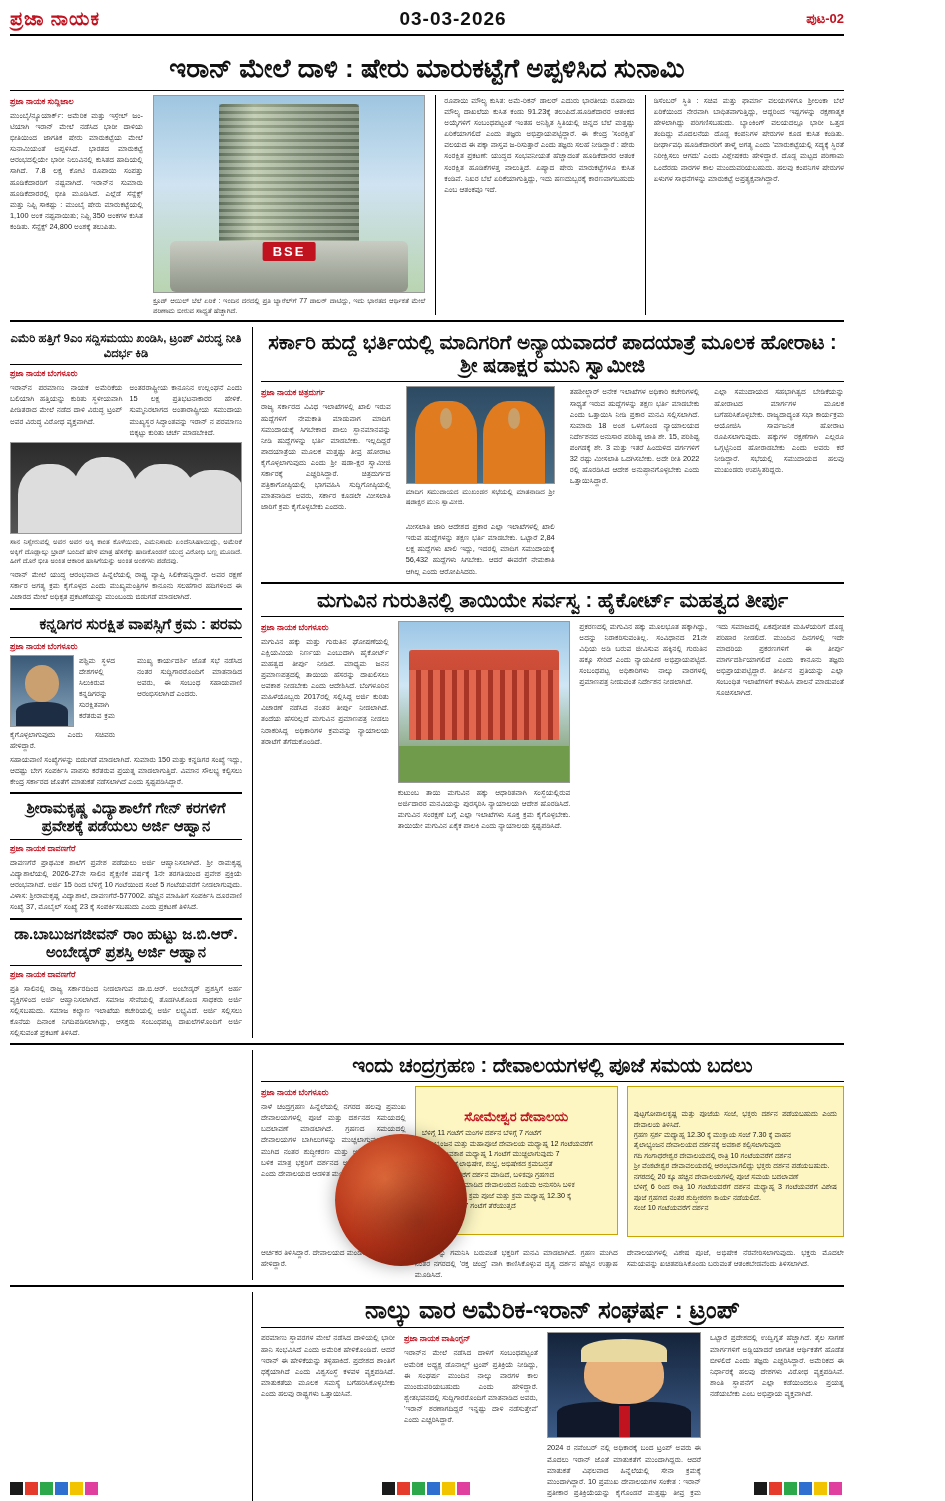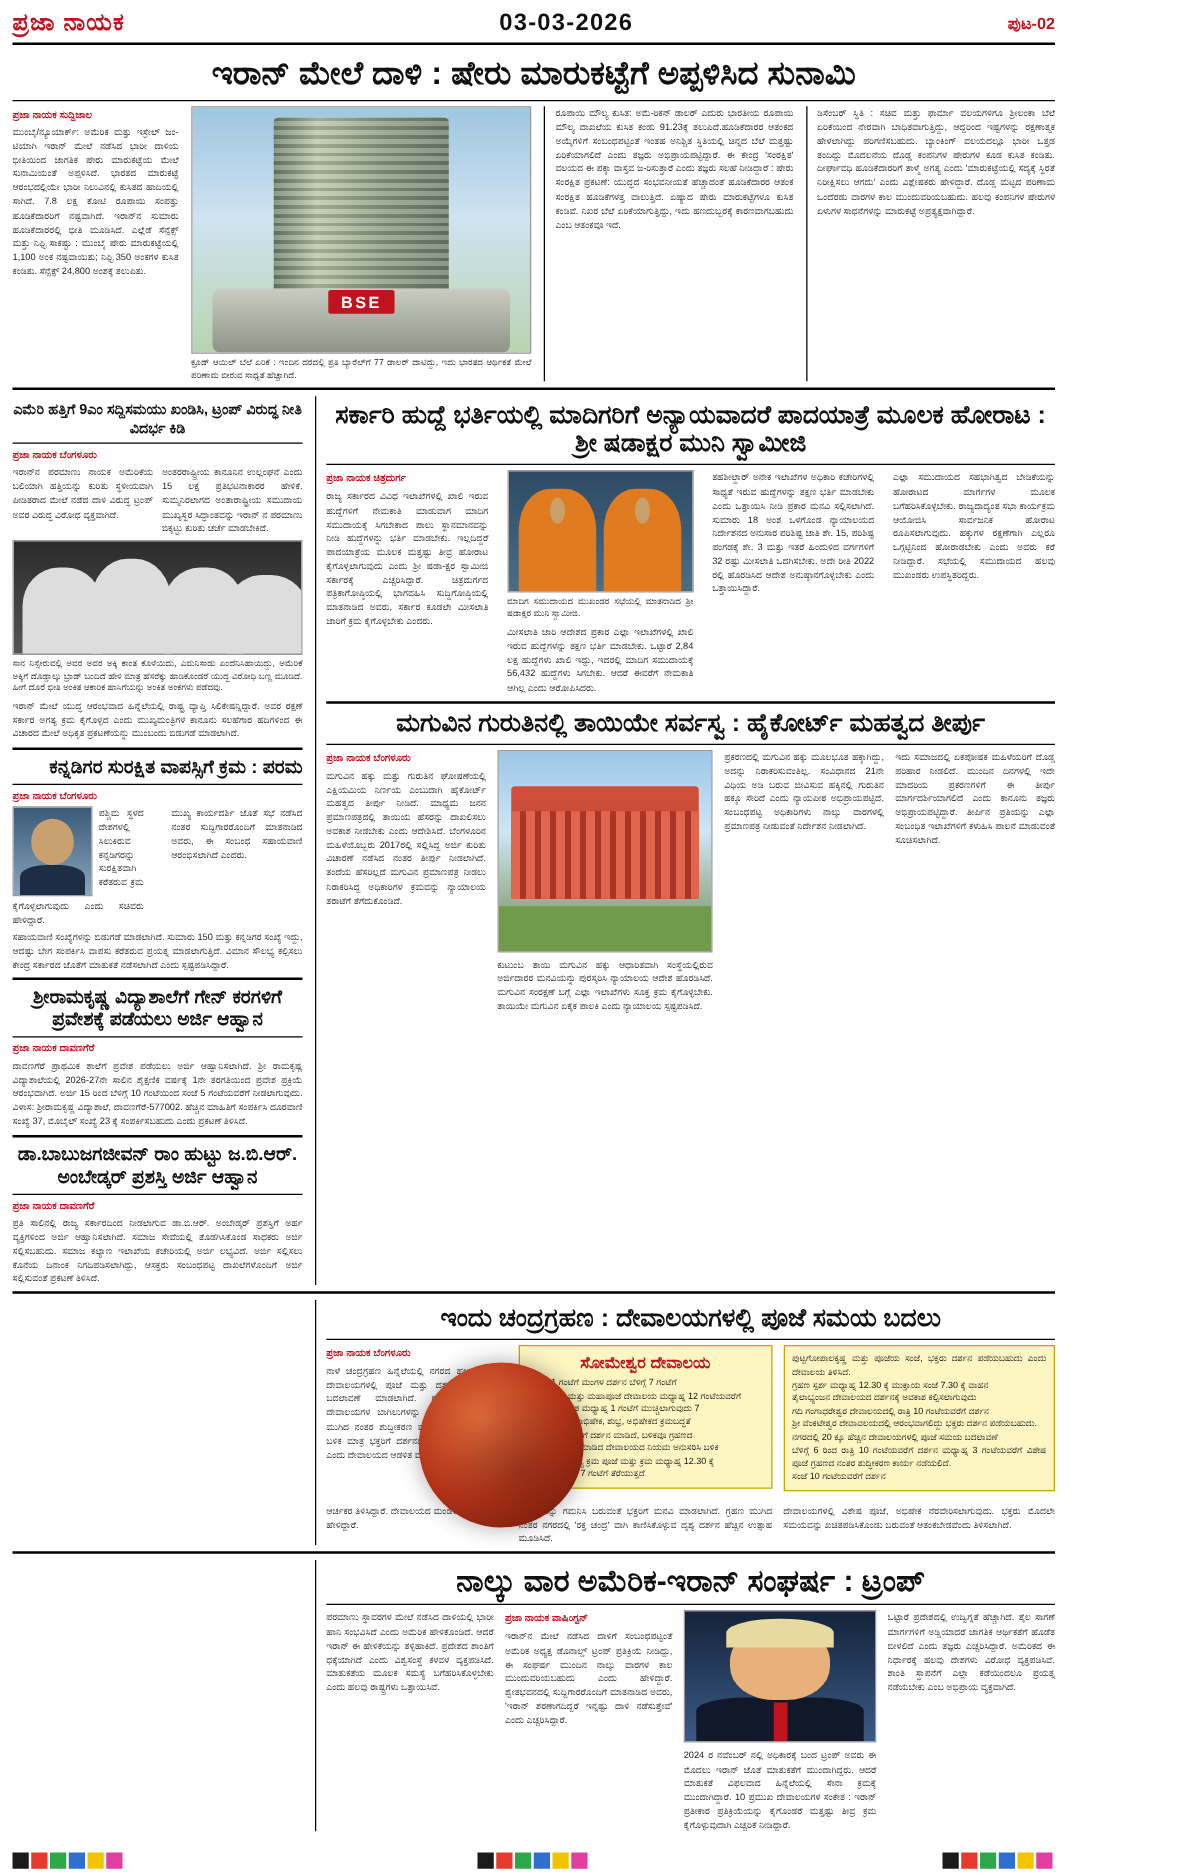--- a/index.html
+++ b/index.html
@@ -8,21 +8,21 @@
 
   
   .masthead{display:flex;align-items:center;justify-content:space-between;border-bottom:2px solid #000;padding-bottom:4px;}
   .mast-logo{color:#c1121f;font-size:19px;font-weight:bold;letter-spacing:1px;}
   .mast-date{font-size:19px;font-weight:bold;letter-spacing:1px;}
   .mast-page{color:#c1121f;font-size:13px;font-weight:bold;}
 
   
   .rule{border-top:1px solid #000;margin:4px 0;}
   .rule-thick{border-top:2px solid #000;margin:5px 0;}
-  .hl{font-size:26px;font-weight:bold;line-height:1.15;text-align:center;margin:8px 0 6px 0;}
+  .hl{font-size:26px;font-weight:bold;line-height:1.15;text-align:center;margin:18px 0 6px 0;}
   .hl-sm{font-size:20px;font-weight:bold;line-height:1.15;text-align:center;margin:4px 0;}
   .hl-xs{font-size:15px;font-weight:bold;line-height:1.2;margin:3px 0;}
   .byline{color:#c1121f;font-size:8px;font-weight:bold;margin:2px 0 3px 0;}
   .body{font-size:7.4px;line-height:1.5;text-align:justify;color:#1a1a1a;}
   .cap{font-size:7px;line-height:1.4;text-align:justify;color:#222;margin-top:3px;}
 
   
   .top-grid{display:grid;grid-template-columns:1fr 2.05fr 1.5fr 1.5fr;gap:10px;}
   .bse-photo{height:196px;border:1px solid #999;position:relative;overflow:hidden;background:linear-gradient(#9fc6e0,#cfe3f2 45%,#b9d4b0);}
   .bse-tower{position:absolute;left:24%;top:4%;width:52%;height:92%;background:linear-gradient(90deg,#6d7f6a,#b9c6a7 25%,#8d9c83 60%,#6f7d68);border-radius:4px 4px 0 0;}
@@ -48,21 +48,21 @@
   .polit-photo{height:90px;border:1px solid #999;background:linear-gradient(#2b2b2b,#555);position:relative;overflow:hidden;}
   .polit-p{position:absolute;bottom:0;width:28%;height:76%;background:#ddd;border-radius:45% 45% 0 0;}
   .portrait{width:62px;height:70px;border:1px solid #999;float:left;margin:0 5px 2px 0;background:linear-gradient(#3a5a78,#8aa6bd);position:relative;overflow:hidden;}
   .portrait .face{position:absolute;left:22%;top:14%;width:56%;height:52%;background:#caa070;border-radius:50%;}
   .portrait .torso{position:absolute;left:8%;bottom:0;width:84%;height:34%;background:#1d2d44;border-radius:40% 40% 0 0;}
   .moon-wrap{position:relative;height:150px;}
   .moon{position:absolute;left:50%;top:50%;transform:translate(-50%,-50%);width:132px;height:132px;border-radius:50%;
         background:radial-gradient(circle at 38% 34%,#e06a3a,#b33218 55%,#6d1607 100%);box-shadow:0 0 18px #00000055;}
   .moon::after{content:"";position:absolute;inset:0;border-radius:50%;
         background:radial-gradient(circle at 62% 66%,#00000033,transparent 55%);}
-  .yellowbox{background:#fdf6c3;border:1px solid #caa500;padding:5px 6px;}
+  .yellowbox{background:#fdf6c3;border:1px solid #caa500;padding:22px 6px;}
   .redhead{color:#c1121f;font-size:13px;font-weight:bold;text-align:center;margin-bottom:3px;}
   .trump-photo{height:104px;border:1px solid #999;background:linear-gradient(#14233a,#3b5a86);position:relative;overflow:hidden;}
   .trump-face{position:absolute;left:24%;top:10%;width:52%;height:58%;background:#e8b07a;border-radius:48% 48% 44% 44%;}
   .trump-hair{position:absolute;left:22%;top:5%;width:56%;height:22%;background:#e8d9a0;border-radius:50% 50% 0 0;}
   .trump-suit{position:absolute;left:6%;bottom:0;width:88%;height:34%;background:#10182a;border-radius:30% 30% 0 0;}
   .trump-tie{position:absolute;left:47%;bottom:0;width:7%;height:30%;background:#c1121f;}
 
   
   .footbar{position:absolute;left:10px;right:10px;bottom:6px;display:flex;justify-content:space-between;align-items:center;}
   .swatches{display:flex;}
@@ -170,21 +170,21 @@
         <div class="col">
           <div class="sadhu-photo">
             <div class="sadhu-1">
                 <div class="sadhu-head" style="left:40%"></div>
               </div>
             <div class="sadhu-2">
                 <div class="sadhu-head" style="left:40%"></div>
               </div>
           </div>
           <div class="cap">ಮಾದಿಗ ಸಮುದಾಯದ ಮುಖಂಡರ ಸಭೆಯಲ್ಲಿ ಮಾತನಾಡಿದ ಶ್ರೀ ಷಡಾಕ್ಷರ ಮುನಿ ಸ್ವಾಮೀಜಿ.</div>
-          <div class="body" style="margin-top:3px;">ಮೀಸಲಾತಿ ಜಾರಿ ಆದೇಶದ ಪ್ರಕಾರ ಎಲ್ಲಾ ಇಲಾಖೆಗಳಲ್ಲಿ ಖಾಲಿ ಇರುವ ಹುದ್ದೆಗಳನ್ನು ತಕ್ಷಣ ಭರ್ತಿ ಮಾಡಬೇಕು. ಒಟ್ಟಾರೆ 2,84 ಲಕ್ಷ ಹುದ್ದೆಗಳು ಖಾಲಿ ಇದ್ದು, ಇದರಲ್ಲಿ ಮಾದಿಗ ಸಮುದಾಯಕ್ಕೆ 56,432 ಹುದ್ದೆಗಳು ಸಿಗಬೇಕು. ಆದರೆ ಈವರೆಗೆ ನೇಮಕಾತಿ ಆಗಿಲ್ಲ ಎಂದು ಆರೋಪಿಸಿದರು.</div>
+          <div class="body" style="margin-top:14px;">ಮೀಸಲಾತಿ ಜಾರಿ ಆದೇಶದ ಪ್ರಕಾರ ಎಲ್ಲಾ ಇಲಾಖೆಗಳಲ್ಲಿ ಖಾಲಿ ಇರುವ ಹುದ್ದೆಗಳನ್ನು ತಕ್ಷಣ ಭರ್ತಿ ಮಾಡಬೇಕು. ಒಟ್ಟಾರೆ 2,84 ಲಕ್ಷ ಹುದ್ದೆಗಳು ಖಾಲಿ ಇದ್ದು, ಇದರಲ್ಲಿ ಮಾದಿಗ ಸಮುದಾಯಕ್ಕೆ 56,432 ಹುದ್ದೆಗಳು ಸಿಗಬೇಕು. ಆದರೆ ಈವರೆಗೆ ನೇಮಕಾತಿ ಆಗಿಲ್ಲ ಎಂದು ಆರೋಪಿಸಿದರು.</div>
         </div>
         <div class="col">
           <div class="body">ತಹಶೀಲ್ದಾರ್ ಅನೇಕ ಇಲಾಖೆಗಳ ಅಧಿಕಾರಿ ಕಚೇರಿಗಳಲ್ಲಿ ಸಾಧ್ಯತೆ ಇರುವ ಹುದ್ದೆಗಳನ್ನು ತಕ್ಷಣ ಭರ್ತಿ ಮಾಡಬೇಕು ಎಂದು ಒತ್ತಾಯಿಸಿ ನೀಡಿ ಪ್ರಕಾರ ಮನವಿ ಸಲ್ಲಿಸಲಾಗಿದೆ. ಸುಮಾರು 18 ಅಂಶ ಒಳಗೊಂಡ ನ್ಯಾಯಾಲಯದ ನಿರ್ದೇಶನದ ಅನುಸಾರ ಪರಿಶಿಷ್ಟ ಜಾತಿ ಶೇ. 15, ಪರಿಶಿಷ್ಟ ಪಂಗಡಕ್ಕೆ ಶೇ. 3 ಮತ್ತು ಇತರೆ ಹಿಂದುಳಿದ ವರ್ಗಗಳಿಗೆ 32 ರಷ್ಟು ಮೀಸಲಾತಿ ಒದಗಿಸಬೇಕು. ಅದೇ ರೀತಿ 2022 ರಲ್ಲಿ ಹೊರಡಿಸಿದ ಆದೇಶ ಅನುಷ್ಠಾನಗೊಳ್ಳಬೇಕು ಎಂದು ಒತ್ತಾಯಿಸಿದ್ದಾರೆ.</div>
         </div>
         <div class="col">
           <div class="body">ಎಲ್ಲಾ ಸಮುದಾಯದ ಸಹಭಾಗಿತ್ವದ ಬೇಡಿಕೆಯನ್ನು ಹೋರಾಟದ ಮಾರ್ಗಗಳ ಮೂಲಕ ಬಗೆಹರಿಸಿಕೊಳ್ಳಬೇಕು. ರಾಜ್ಯದಾದ್ಯಂತ ಸಭಾ ಕಾರ್ಯಕ್ರಮ ಆಯೋಜಿಸಿ ಸಾರ್ವಜನಿಕ ಹೋರಾಟ ರೂಪಿಸಲಾಗುವುದು. ಹಕ್ಕುಗಳ ರಕ್ಷಣೆಗಾಗಿ ಎಲ್ಲರೂ ಒಗ್ಗಟ್ಟಿನಿಂದ ಹೋರಾಡಬೇಕು ಎಂದು ಅವರು ಕರೆ ನೀಡಿದ್ದಾರೆ. ಸಭೆಯಲ್ಲಿ ಸಮುದಾಯದ ಹಲವು ಮುಖಂಡರು ಉಪಸ್ಥಿತರಿದ್ದರು.</div>
         </div>
       </div>
 
       <div class="rule-thick"></div>

